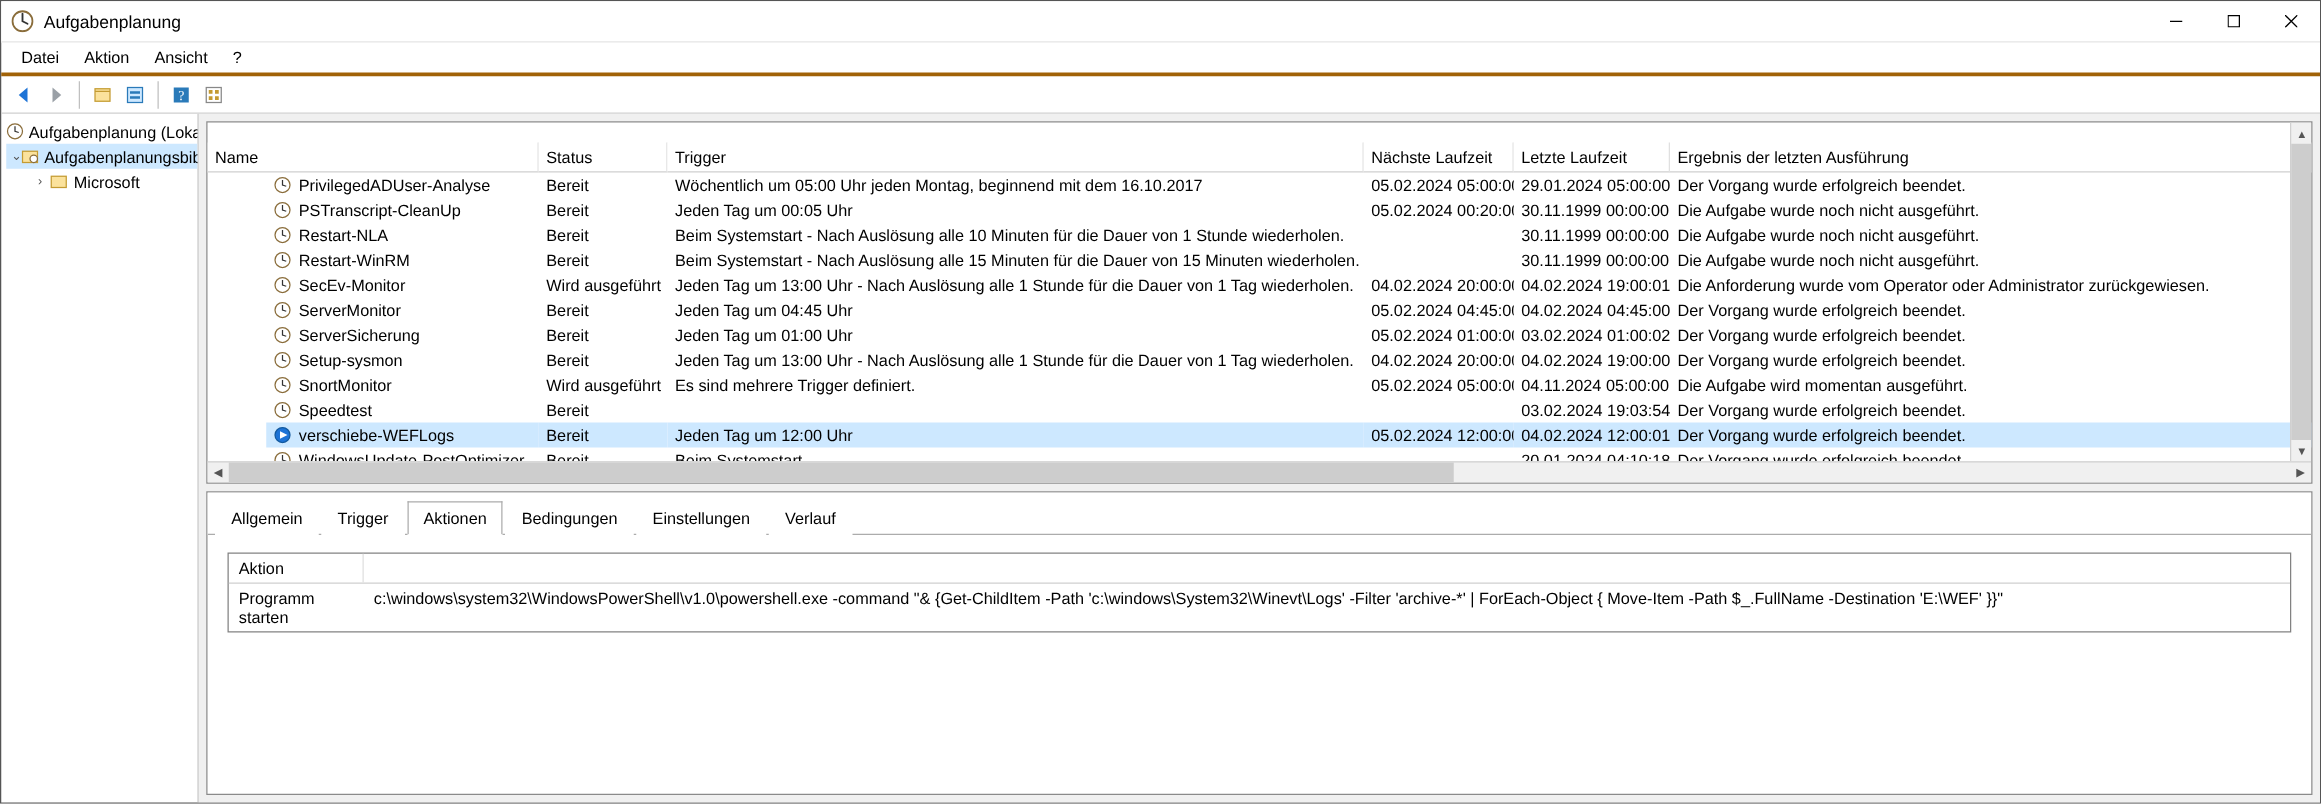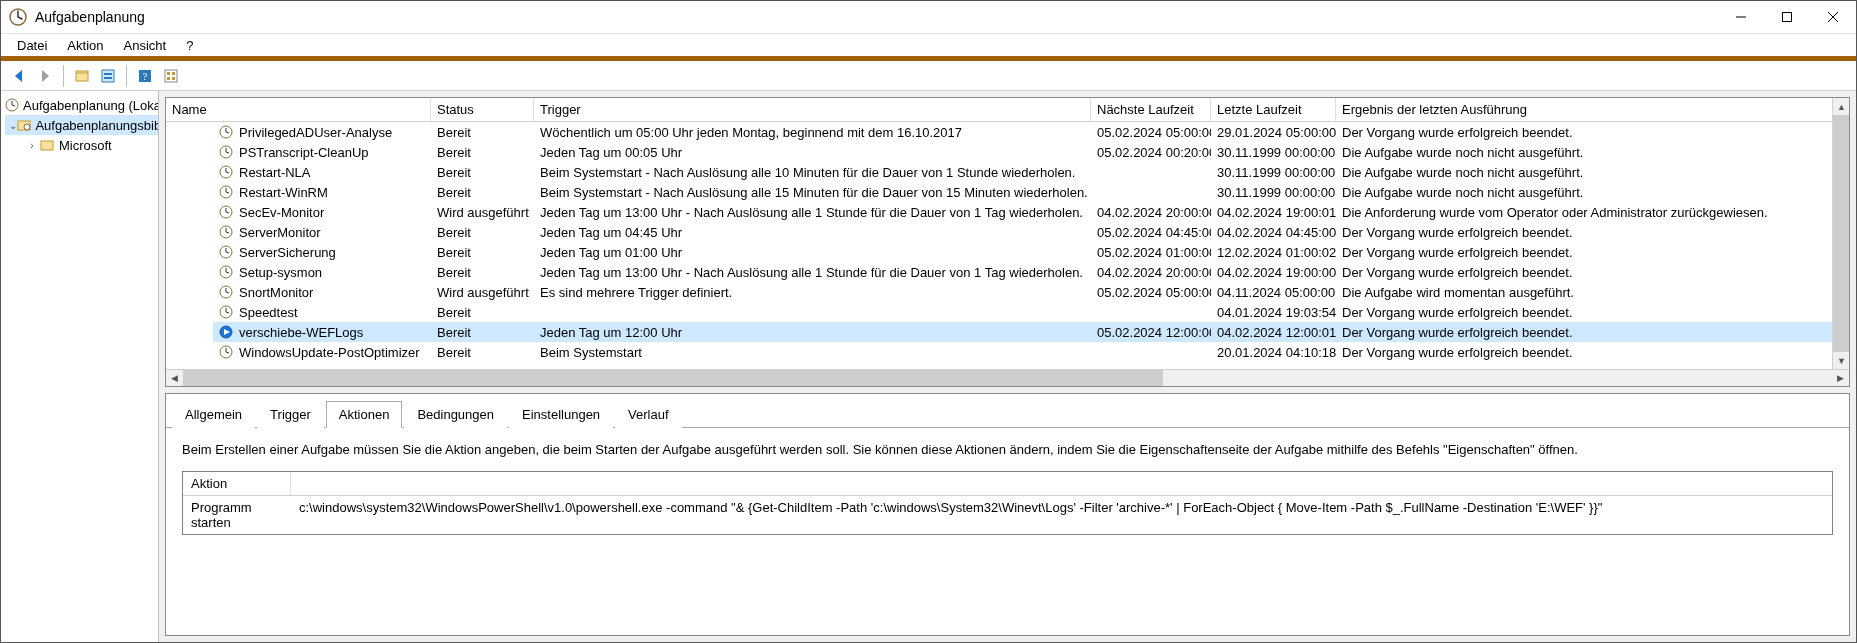--- a/index.html
+++ b/index.html
@@ -5,41 +5,41 @@
   * { box-sizing: border-box; }
   html, body { margin: 0; padding: 0; font-family: "Segoe UI", Tahoma, sans-serif; font-size: 13px; color: #000; background: #fff; }
   .window { width: 1857px; height: 643px; border: 1px solid #555; display: flex; flex-direction: column; background: #fff; }
   
   .titlebar { height: 33px; display: flex; align-items: center; padding: 0 0 0 8px; background: #fff; border-bottom: 1px solid #e5e5e5; }
   .titlebar .app-icon { width: 18px; height: 18px; margin-right: 8px; }
   .titlebar .title { flex: 1; font-size: 14px; }
   .win-btns { display: flex; height: 100%; }
   .win-btn { width: 46px; display: flex; align-items: center; justify-content: center; cursor: pointer; }
   
-  .menubar { height: 27px; display: flex; align-items: center; padding: 0 6px; border-bottom: 5px solid #a16207; }
+  .menubar { height: 27px; display: flex; align-items: flex-start; padding: 0 6px; border-bottom: 3px solid #a16207; }
   .menubar .menu-item { padding: 4px 10px; cursor: pointer; }
   
   .toolbar { height: 30px; display: flex; align-items: center; gap: 2px; padding: 2px 6px; border-bottom: 1px solid #d0d0d0; }
   .toolbar .tb-btn { width: 24px; height: 24px; display: flex; align-items: center; justify-content: center; cursor: pointer; border: 1px solid transparent; }
   .toolbar .tb-sep { width: 1px; height: 22px; background: #c0c0c0; margin: 0 4px; }
   
   .body { flex: 1; display: flex; overflow: hidden; }
   
   .tree { width: 158px; border-right: 1px solid #c0c0c0; padding: 4px 0 4px 4px; overflow: hidden; white-space: nowrap; }
   .tree-row { display: flex; align-items: center; height: 20px; cursor: pointer; }
   .tree-row .twisty { width: 14px; text-align: center; font-size: 10px; color: #555; }
   .tree-row .ticon { width: 16px; height: 16px; margin: 0 4px 0 0; display: inline-flex; align-items: center; justify-content: center; }
   .tree-row.selected { background: #cde8ff; }
   
   .main { flex: 1; display: flex; flex-direction: column; overflow: hidden; background: #f0f0f0; padding: 6px 6px 6px 6px; gap: 6px; }
   .list-pane { flex: 0 0 auto; background: #fff; border: 1px solid #8a8a8a; display: flex; flex-direction: column; overflow: hidden; height: 290px; position: relative; }
   .list-scroll { overflow-x: hidden; overflow-y: hidden; flex: 1; }
   .grid { display: grid; grid-template-columns: 265px 103px 557px 120px 125px 600px; }
   .hdr { position: sticky; top: 0; display: contents; }
-  .hdr > div { background: #fff; border-right: 1px solid #e0e0e0; border-bottom: 1px solid #d0d0d0; padding: 4px 6px; font-weight: 400; cursor: pointer; white-space: nowrap; overflow: hidden; }
+  .hdr > div { background: #fff; border-right: 1px solid #e0e0e0; border-bottom: 1px solid #d0d0d0; padding: 4px 6px; font-weight: 400; cursor: pointer; white-space: nowrap; overflow: hidden; margin-top: 16px; }
   .row { display: contents; }
   .row > div { padding: 2px 6px; border-bottom: 0; white-space: nowrap; overflow: hidden; height: 20px; display: flex; align-items: center; }
   .row.selected > div { background: #cde8ff; }
   .row .name-cell { display: flex; align-items: center; gap: 6px; margin-left: 47px; }
   .task-icon { width: 14px; height: 14px; display: inline-flex; }
   .hscroll { height: 17px; background: #f0f0f0; border-top: 1px solid #d0d0d0; position: relative; display: flex; align-items: center; }
   .hscroll .arrow { width: 17px; height: 17px; display: flex; align-items: center; justify-content: center; font-size: 9px; color: #555; cursor: pointer; }
   .hscroll .track { flex: 1; height: 100%; position: relative; }
   .hscroll .thumb { position: absolute; left: 0; top: 0; width: 980px; height: 100%; background: #cdcdcd; }
   .vscroll { position: absolute; right: 0; top: 0; bottom: 17px; width: 17px; background: #f0f0f0; border-left: 1px solid #d0d0d0; display: flex; flex-direction: column; }
@@ -246,21 +246,21 @@
                   <span>ServerMonitor</span>
                 </div><div>Bereit</div><div>Jeden Tag um 04:45 Uhr</div><div>05.02.2024 04:45:00</div><div>04.02.2024 04:45:00</div><div>Der Vorgang wurde erfolgreich beendet.</div></div>
               <div class="row"><div class="name-cell">
                   <span class="task-icon">
                     <svg width="14" height="14">
                       <circle cx="7" cy="7" r="6" fill="#fff" stroke="#8a6d3b"></circle>
                       <path d="M7 3 V7 L10 8" stroke="#333" fill="none"></path>
                     </svg>
                   </span>
                   <span>ServerSicherung</span>
-                </div><div>Bereit</div><div>Jeden Tag um 01:00 Uhr</div><div>05.02.2024 01:00:00</div><div>12.02.2024 01:00:02</div><div>Der Vorgang wurde erfolgreich beendet.</div></div>
+                </div><div>Bereit</div><div>Jeden Tag um 01:00 Uhr</div><div>05.02.2024 01:00:00</div><div>03.02.2024 01:00:02</div><div>Der Vorgang wurde erfolgreich beendet.</div></div>
               <div class="row"><div class="name-cell">
                   <span class="task-icon">
                     <svg width="14" height="14">
                       <circle cx="7" cy="7" r="6" fill="#fff" stroke="#8a6d3b"></circle>
                       <path d="M7 3 V7 L10 8" stroke="#333" fill="none"></path>
                     </svg>
                   </span>
                   <span>Setup-sysmon</span>
                 </div><div>Bereit</div><div>Jeden Tag um 13:00 Uhr - Nach Auslösung alle 1 Stunde für die Dauer von 1 Tag wiederholen.</div><div>04.02.2024 20:00:00</div><div>04.02.2024 19:00:00</div><div>Der Vorgang wurde erfolgreich beendet.</div></div>
               <div class="row"><div class="name-cell">
@@ -273,21 +273,21 @@
                   <span>SnortMonitor</span>
                 </div><div>Wird ausgeführt</div><div>Es sind mehrere Trigger definiert.</div><div>05.02.2024 05:00:00</div><div>04.11.2024 05:00:00</div><div>Die Aufgabe wird momentan ausgeführt.</div></div>
               <div class="row"><div class="name-cell">
                   <span class="task-icon">
                     <svg width="14" height="14">
                       <circle cx="7" cy="7" r="6" fill="#fff" stroke="#8a6d3b"></circle>
                       <path d="M7 3 V7 L10 8" stroke="#333" fill="none"></path>
                     </svg>
                   </span>
                   <span>Speedtest</span>
-                </div><div>Bereit</div><div></div><div></div><div>04.01.2024 19:03:54</div><div>Der Vorgang wurde erfolgreich beendet.</div></div>
+                </div><div>Bereit</div><div></div><div></div><div>03.02.2024 19:03:54</div><div>Der Vorgang wurde erfolgreich beendet.</div></div>
               <div class="row selected"><div class="name-cell">
                   <span class="task-icon">
                     <svg width="14" height="14">
                       <circle cx="7" cy="7" r="6" fill="#1e73d6" stroke="#145a9e"></circle>
                       <path d="M5 4 L11 7 L5 10 Z" fill="#fff"></path>
                     </svg>
                   </span>
                   <span>verschiebe-WEFLogs</span>
                 </div><div>Bereit</div><div>Jeden Tag um 12:00 Uhr</div><div>05.02.2024 12:00:00</div><div>04.02.2024 12:00:01</div><div>Der Vorgang wurde erfolgreich beendet.</div></div>
               <div class="row"><div class="name-cell">
@@ -320,21 +320,20 @@
       <div class="detail-pane">
         <div class="tabs">
           <div class="tab">Allgemein</div>
           <div class="tab">Trigger</div>
           <div class="tab active">Aktionen</div>
           <div class="tab">Bedingungen</div>
           <div class="tab">Einstellungen</div>
           <div class="tab">Verlauf</div>
         </div>
         <div class="detail-body">
-          <div class="desc">Beim Erstellen einer Aufgabe müssen Sie die Aktion angeben, die beim Starten der Aufgabe ausgeführt werden soll. Sie können diese Aktionen ändern, indem Sie die Eigenschaftenseite der Aufgabe mithilfe des Befehls "Eigenschaften" öffnen.</div>
           <div class="action-table">
             <div class="at-hdr">
               <div class="col-aktion">Aktion</div>
             </div>
             <div class="at-row">
               <div class="col-aktion">Programm starten</div>
               <div class="col-details">c:\windows\system32\WindowsPowerShell\v1.0\powershell.exe -command "&amp; {Get-ChildItem -Path 'c:\windows\System32\Winevt\Logs' -Filter 'archive-*' | ForEach-Object { Move-Item -Path $_.FullName -Destination 'E:\WEF' }}"</div>
             </div>
           </div>
         </div>

